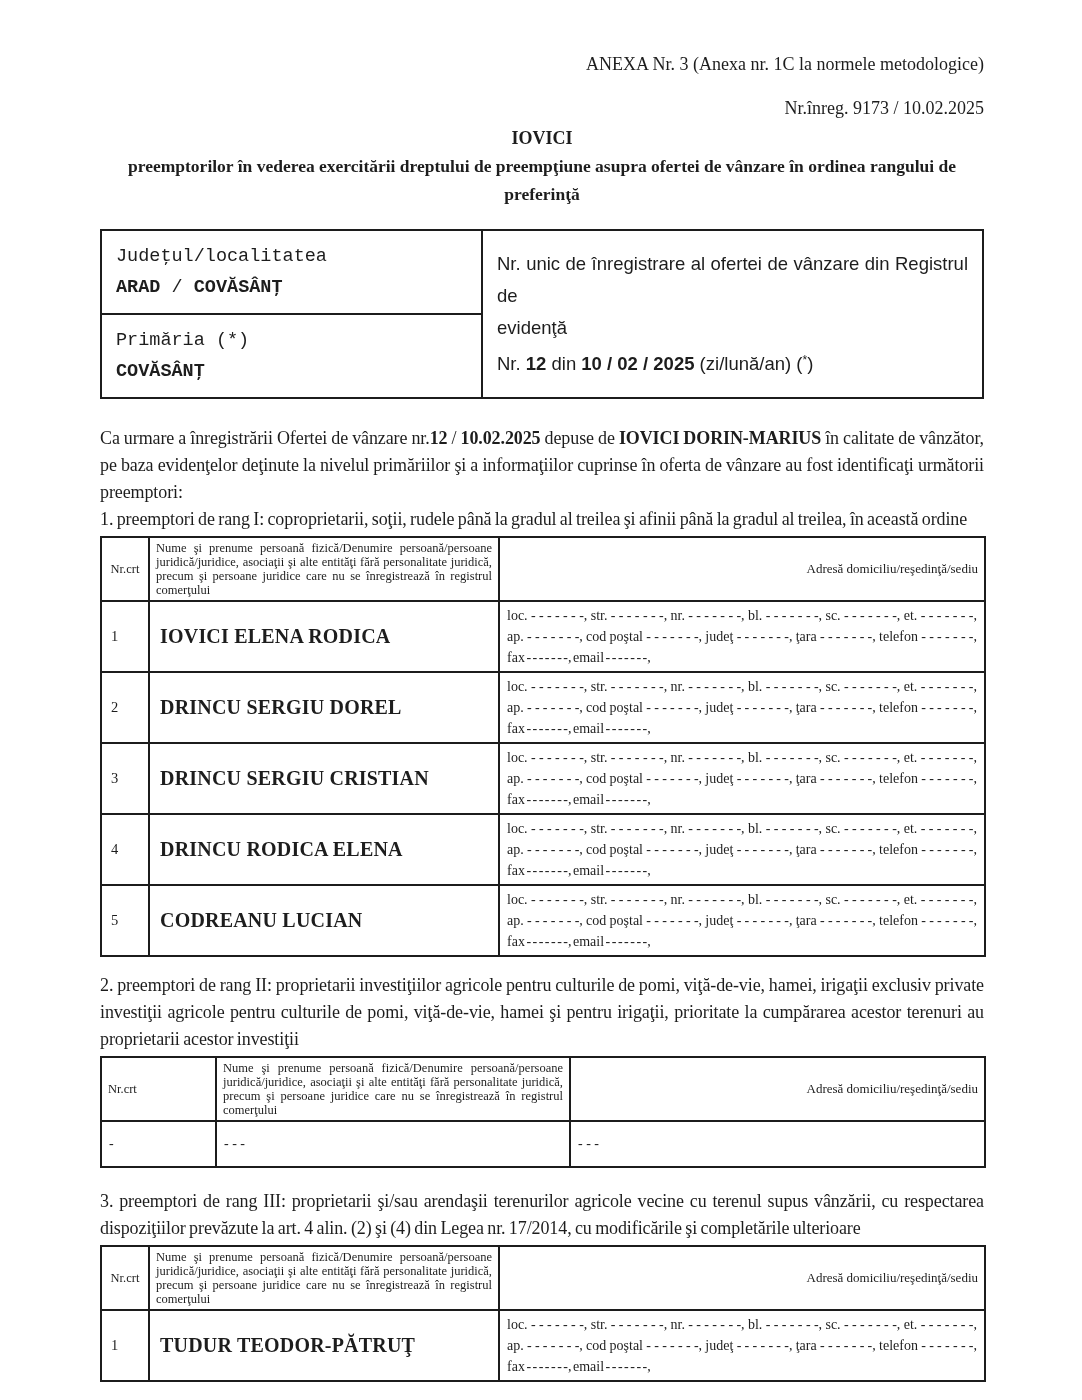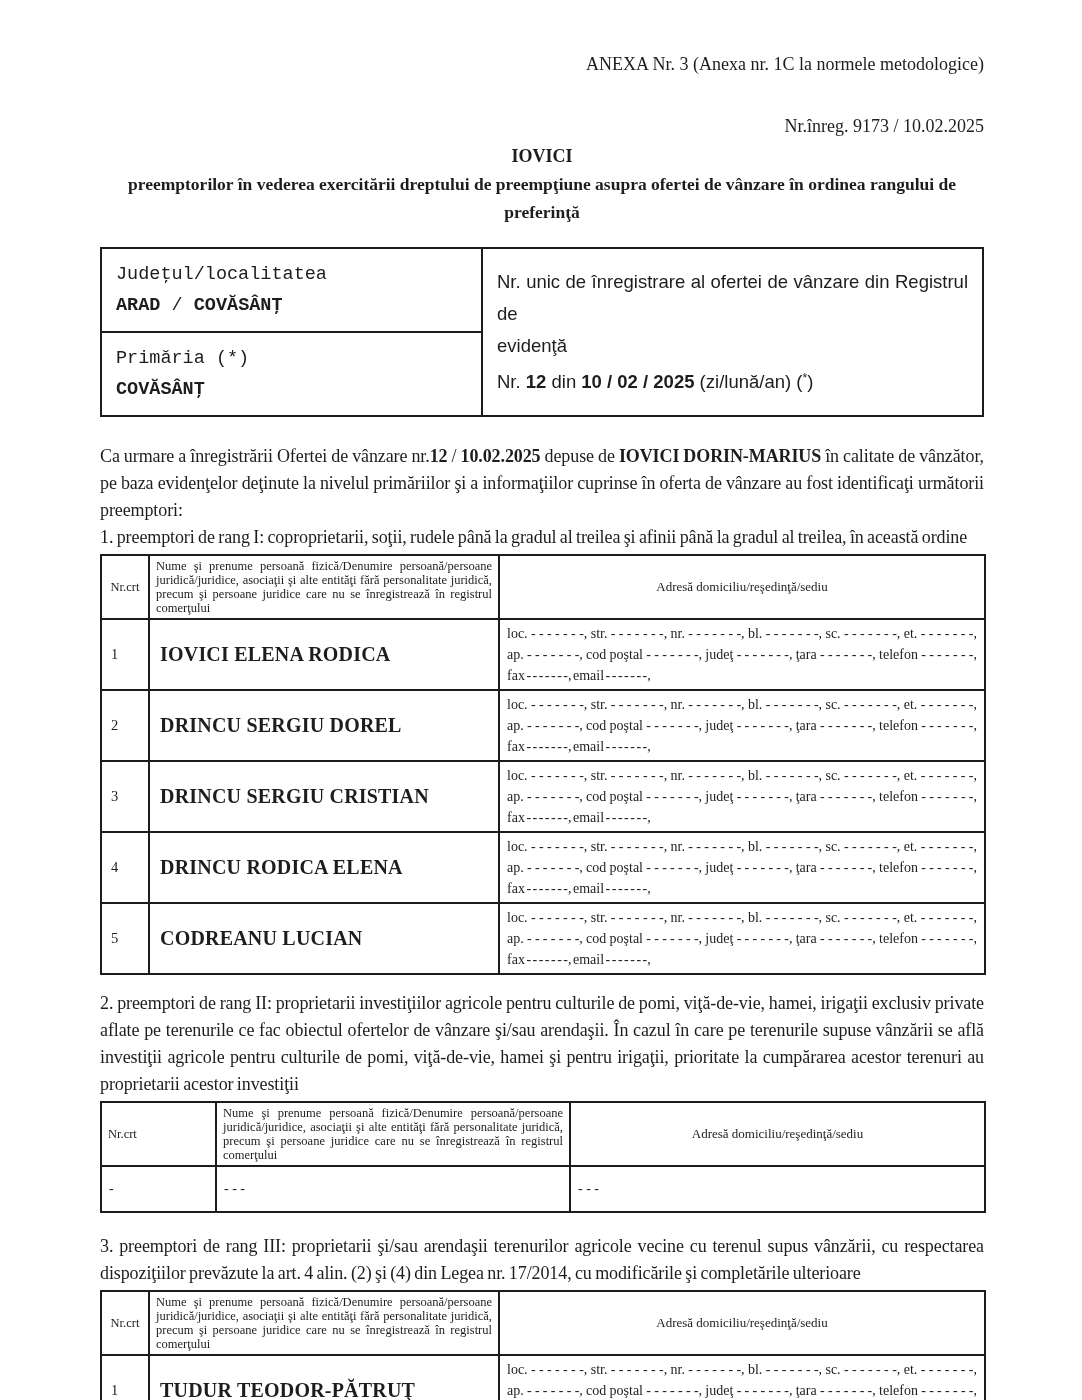--- a/index.html
+++ b/index.html
@@ -3,21 +3,21 @@
 <meta charset="utf-8">
 <style>
   html,body{margin:0;padding:0;background:#ffffff;}
   body{width:1082px;height:1400px;overflow:hidden;color:#1d1d1d;
        font-family:"Liberation Serif", serif;}
   .page{box-sizing:border-box;width:1082px;height:1400px;
         padding:54px 98px 0 100px;position:relative;}
 
   
   .anexa-line{font-size:18px;text-align:right;}
-  .nrinreg-line{font-size:18px;text-align:right;margin-top:41px;}
+  .nrinreg-line{font-size:18px;text-align:right;margin-top:23px;}
   .doc-title{font-size:18px;font-weight:bold;text-align:center;margin-top:9px;}
   .doc-subtitle{font-size:17.5px;font-weight:bold;text-align:center;
                 line-height:28px;margin-top:3px;}
   .doc-subtitle .sub-l1{white-space:nowrap;}
 
   
   table{border-collapse:collapse;}
   .info-table{margin-top:21px;width:884px;table-layout:fixed;
               font-family:"Liberation Sans", sans-serif;font-size:18.5px;}
   .info-table td{border:2px solid #1c1c1c;vertical-align:middle;padding:6px 14px;}
@@ -42,21 +42,21 @@
   .col-name{width:350px;}
   .col-addr{width:486px;}
   .t2-col-nr{width:115px;}
   .t2-col-name{width:354px;}
   .t2-col-addr{width:415px;}
   .th-cell{font-weight:normal;font-size:12.5px;line-height:14px;
            vertical-align:middle;padding:3px 6px;height:41px;}
   .th-name{text-align:justify;text-align-last:justify;}
   .th-nr{text-align:center;padding:3px 2px;}
   .th-nr-left{text-align:left;padding:3px 6px;}
-  .th-addr{text-align:center;font-size:13px;border-radius:7px;}
+  .th-addr{text-align:right;font-size:13px;border-radius:7px;}
   .row-std{height:68px;}
   .nr-cell{vertical-align:middle;text-align:left;padding-left:9px;
            font-size:14.5px;}
   .name-cell{vertical-align:middle;font-weight:bold;font-size:20px;
              padding-left:10px;letter-spacing:0.2px;}
   .addr-cell{vertical-align:middle;font-size:14px;padding:3px 7px;
              word-spacing:-2px;line-height:21px;}
   .addr-cell .al{text-align:justify;text-align-last:justify;}
   .addr-cell .al-plain{text-align:left;}
   .dash-cell{vertical-align:middle;font-size:14px;padding:4px 7px;height:36px;}
@@ -161,21 +161,20 @@
         <div class="al">loc. - - - - - - -, str. - - - - - - -, nr. - - - - - - -, bl. - - - - - - -, sc. - - - - - - -, et. - - - - - - -,</div>
         <div class="al">ap. - - - - - - -, cod poştal - - - - - - -, judeţ - - - - - - -, ţara - - - - - - -, telefon - - - - - - -,</div>
         <div class="al-plain">fax - - - - - - -, email - - - - - - -,</div>
       </td>
     </tr>
   </tbody>
     </table>
 
   <div class="para sect">
     <div class="jline">2. preemptori de rang II: proprietarii investiţiilor agricole pentru culturile de pomi, viţă-de-vie, hamei, irigaţii exclusiv private</div>
-    <div class="jline">aflate pe terenurile ce fac obiectul ofertelor de vânzare şi/sau arendaşii. În cazul în care pe terenurile supuse vânzării se află</div>
     <div class="jline">investiţii agricole pentru culturile de pomi, viţă-de-vie, hamei şi pentru irigaţii, prioritate la cumpărarea acestor terenuri au</div>
     <div>proprietarii acestor investiţii</div>
   </div>
 
   <table class="data-table">
     <colgroup>
         <col class="t2-col-nr">
         <col class="t2-col-name">
         <col class="t2-col-addr">
       </colgroup>

